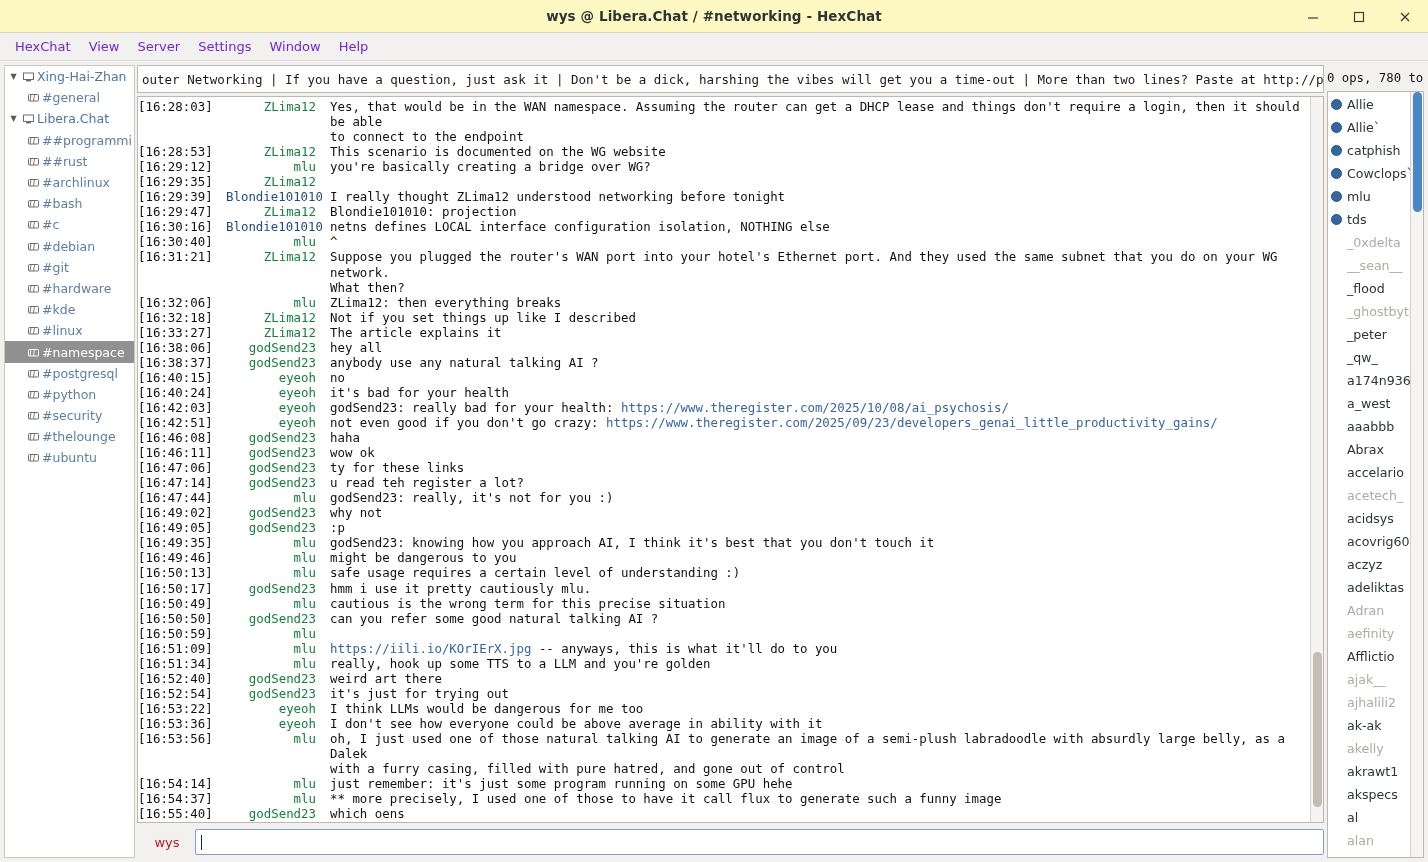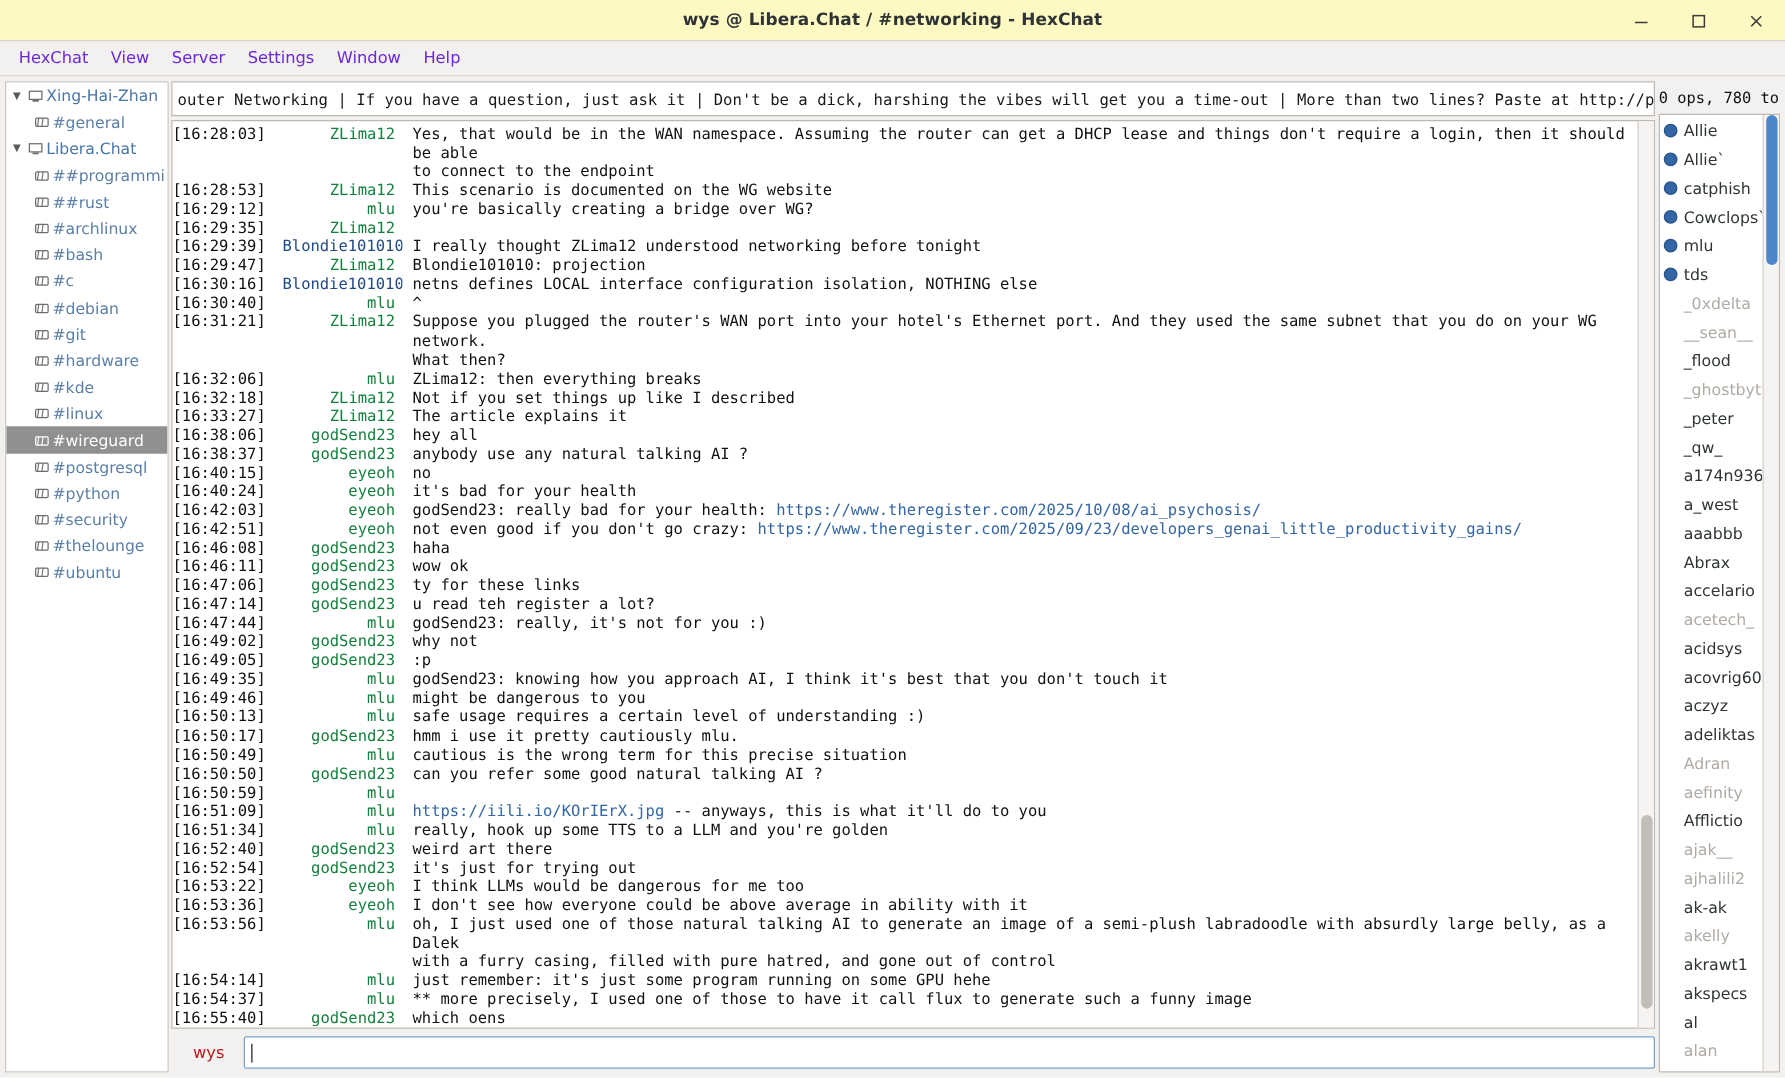--- a/index.html
+++ b/index.html
@@ -450,21 +450,21 @@
         </div>
         <div class="tree-row selected">
           <span class="indent"></span>
           <span class="ico">
             <svg width="13" height="13" viewBox="0 0 13 13">
               <rect x="1.5" y="3.5" width="10" height="6.5" rx="1" fill="none" stroke="#ffffff" stroke-width="1"></rect>
               <line x1="4" y1="3.5" x2="3" y2="10" stroke="#ffffff" stroke-width="0.9"></line>
               <line x1="7.5" y1="3.5" x2="6.5" y2="10" stroke="#ffffff" stroke-width="0.9"></line>
             </svg>
           </span>
-          <span class="lbl">#wireguard</span>
+          <span class="lbl">#namespace</span>
         </div>
         <div class="tree-row">
           <span class="indent"></span>
           <span class="ico">
             <svg width="13" height="13" viewBox="0 0 13 13">
               <rect x="1.5" y="3.5" width="10" height="6.5" rx="1" fill="none" stroke="#6d6d6d" stroke-width="1"></rect>
               <line x1="4" y1="3.5" x2="3" y2="10" stroke="#6d6d6d" stroke-width="0.9"></line>
               <line x1="7.5" y1="3.5" x2="6.5" y2="10" stroke="#6d6d6d" stroke-width="0.9"></line>
             </svg>
           </span>

